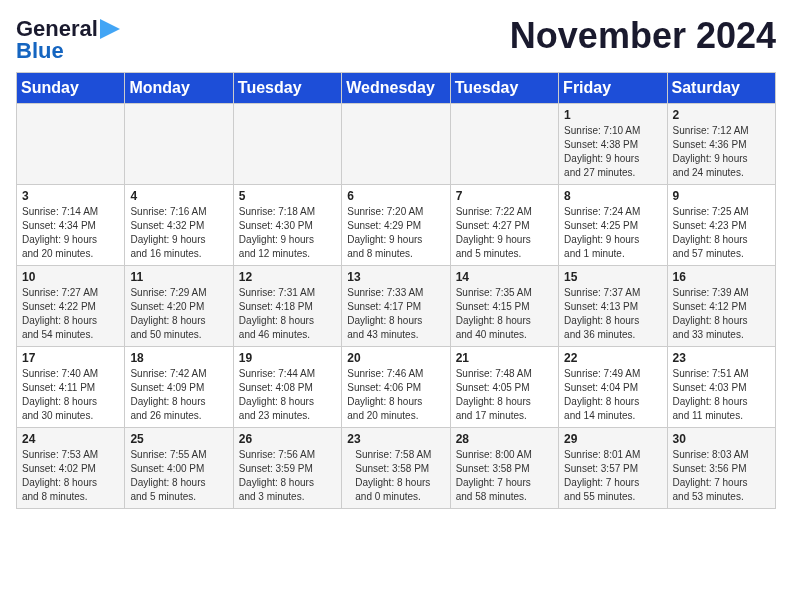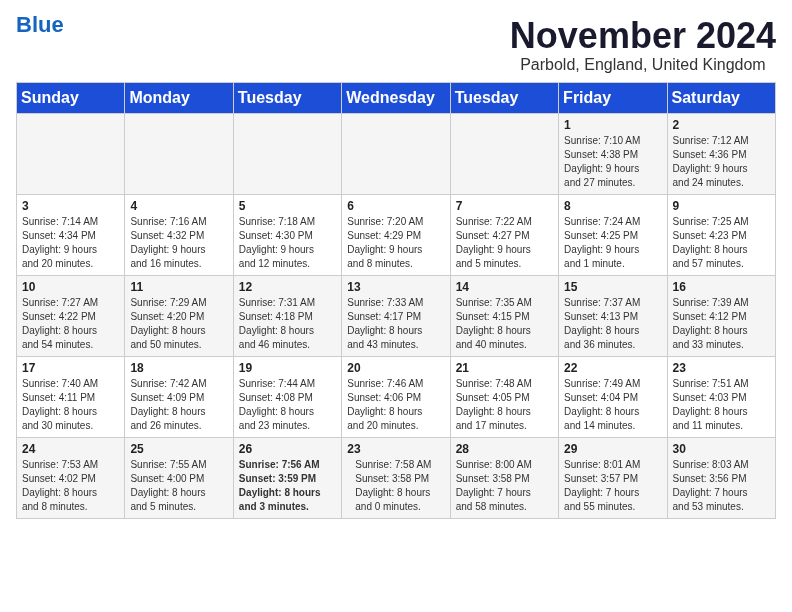--- a/index.html
+++ b/index.html
@@ -76,25 +76,30 @@
       color: #333;
       line-height: 1.4;
     }
     .empty-cell { background: #f5f5f5 !important; }
   </style>
 </head>
 <body>
 
 <div class="header">
   <div class="logo">
+    <div class="logo-line">
+      <span style="font-size:22px;font-weight:bold;color:#1a1a2e;">General</span>
+      <svg width="20" height="20" viewBox="0 0 20 20" style="margin-left:2px;">
+        <polygon points="0,20 20,10 0,0" fill="#42a5f5"></polygon>
+      </svg>
+    </div>
     <span style="font-size:22px;font-weight:bold;color:#1565c0;margin-top:-4px;">Blue</span>
   </div>
   <div class="title-block">
     <div class="month-title">November 2024</div>
-    <div class="location">Parbold, England, United Kingdom</div>
   </div>
 </div>
 
 <table>
   <thead>
     <tr id="header-row">
         <th>Sunday</th>
         <th>Monday</th>
         <th>Tuesday</th>
         <th>Wednesday</th>
@@ -288,21 +293,21 @@
         </td>
         <td>
           <span class="day-num">25</span>
           <div class="day-info" style="white-space: pre-line;">Sunrise: 7:55 AM
 Sunset: 4:00 PM
 Daylight: 8 hours
 and 5 minutes.</div>
         </td>
         <td>
           <span class="day-num">26</span>
-          <div class="day-info" style="white-space: pre-line; font-weight: bold;">Sunrise: 7:56 AM
+          <div class="day-info" style="white-space: pre-line;">Sunrise: 7:56 AM
 Sunset: 3:59 PM
 Daylight: 8 hours
 and 3 minutes.</div>
         </td>
         <td>
           <span class="day-num">23</span>
           <div class="day-info" style="white-space: pre-line; margin-left: 8px;">Sunrise: 7:58 AM
 Sunset: 3:58 PM
 Daylight: 8 hours
 and 0 minutes.</div>

